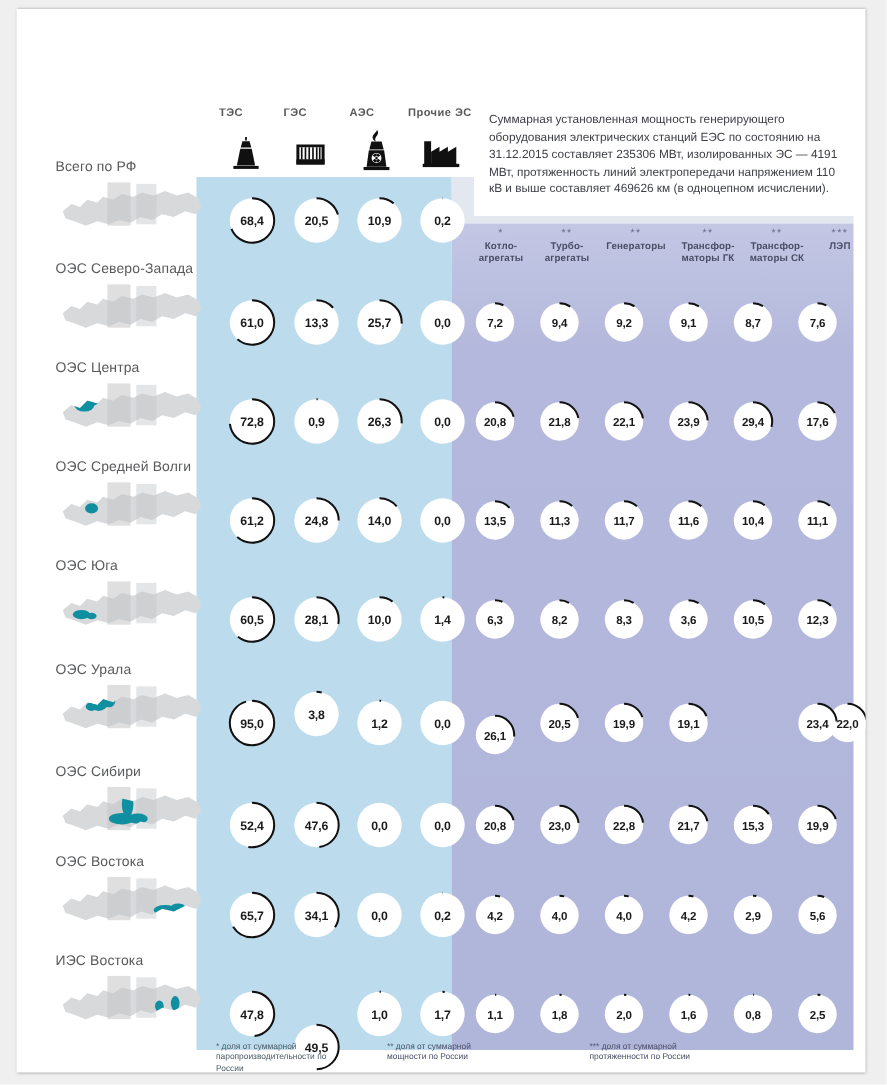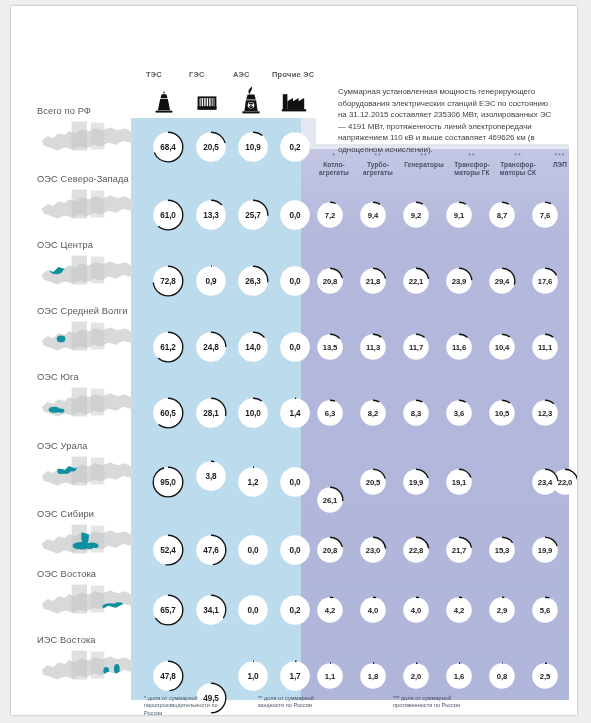--- a/index.html
+++ b/index.html
@@ -51,21 +51,21 @@
   .colicon svg{display:block;margin:0 auto;}
 
   
   .infobox{
     position:absolute;left:305px;top:60px;width:258px;height:78px;
     background:#ffffff;
     padding:4px 6px 0 6px;
     box-sizing:border-box;
   }
   .infobox p{
-    margin:16px;font-size:7.9px;line-height:11.6px;color:#3d3f45;
+    margin:4px;font-size:7.9px;line-height:11.6px;color:#3d3f45;
   }
 
   
   .rhead{
     position:absolute;text-align:center;width:46px;
     color:#4a4e66;
   }
   .rhead .stars{
     display:block;font-size:7px;line-height:7px;letter-spacing:1px;color:#6b7090;
   }
@@ -698,21 +698,21 @@
                <span class="val">1,2</span>
              </div>
       <div class="donut" style="left:268px;top:460px;">
 
     <svg width="32" height="32" viewBox="0 0 32 32">
       <circle cx="16" cy="16" r="14.8" fill="#ffffff"></circle>
       <circle cx="16" cy="16" r="14.8" fill="none" stroke="#111111" stroke-width="1.35" stroke-dasharray="0 92.99114254625788" stroke-dashoffset="0" transform="rotate(-90 16 16)" stroke-linecap="butt"></circle>
     </svg>
                <span class="val">0,0</span>
              </div>
-      <div class="donut sm" style="left:305px;top:480px;text-align:center;">
+      <div class="donut sm" style="left:305px;top:470px;text-align:center;">
 
     <svg width="28" height="28" viewBox="0 0 28 28">
       <circle cx="14" cy="14" r="12.8" fill="#ffffff"></circle>
       <circle cx="14" cy="14" r="12.8" fill="none" stroke="#111111" stroke-width="1.35" stroke-dasharray="20.99086547422556 59.433906457673146" stroke-dashoffset="0" transform="rotate(-90 14 14)" stroke-linecap="butt"></circle>
     </svg>
                <span class="val">26,1</span>
              </div>
       <div class="donut sm" style="left:348px;top:462px;">
 
     <svg width="28" height="28" viewBox="0 0 28 28">

